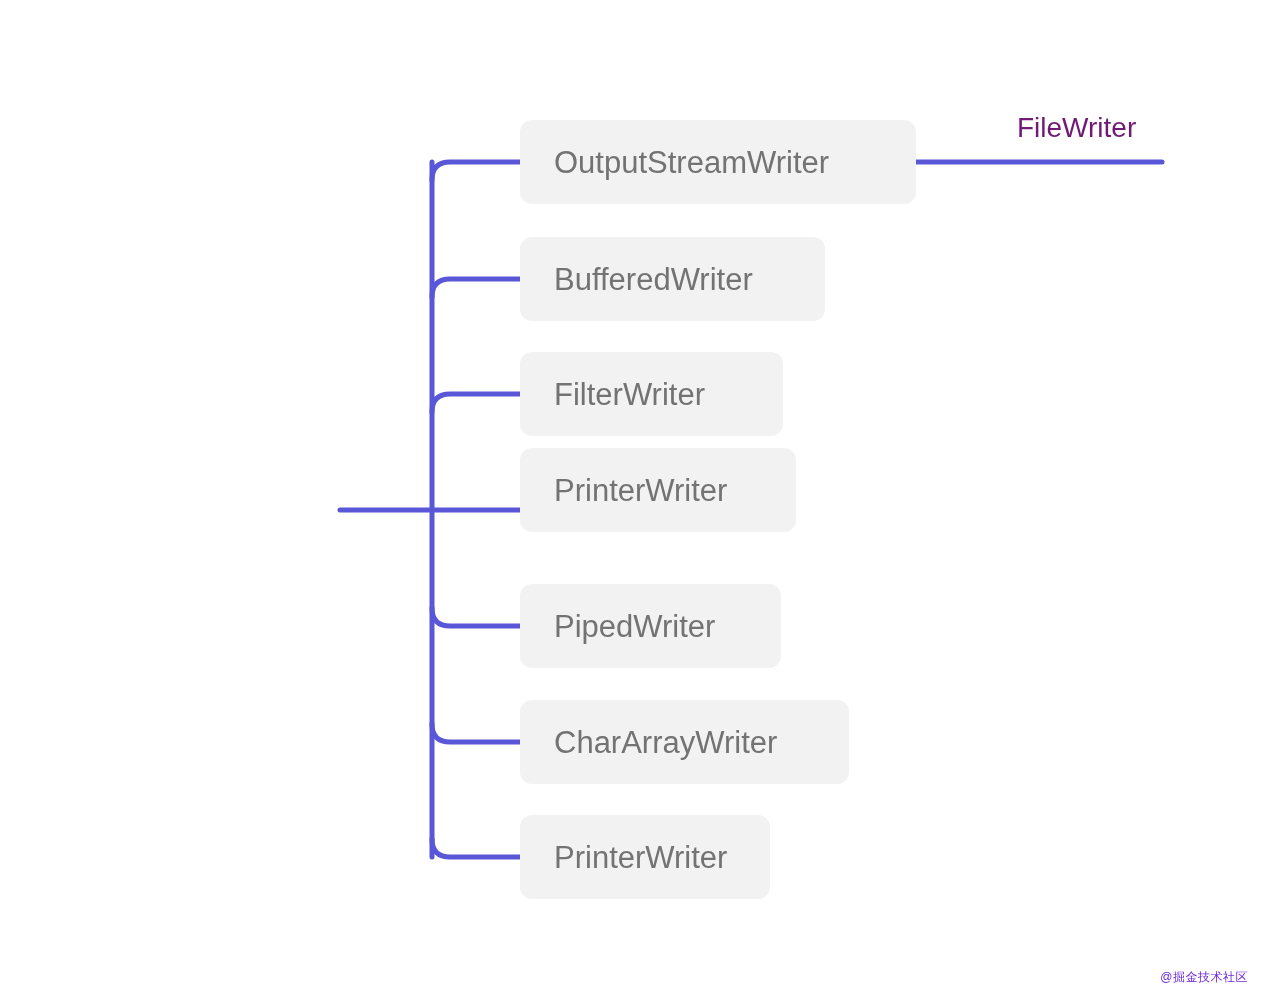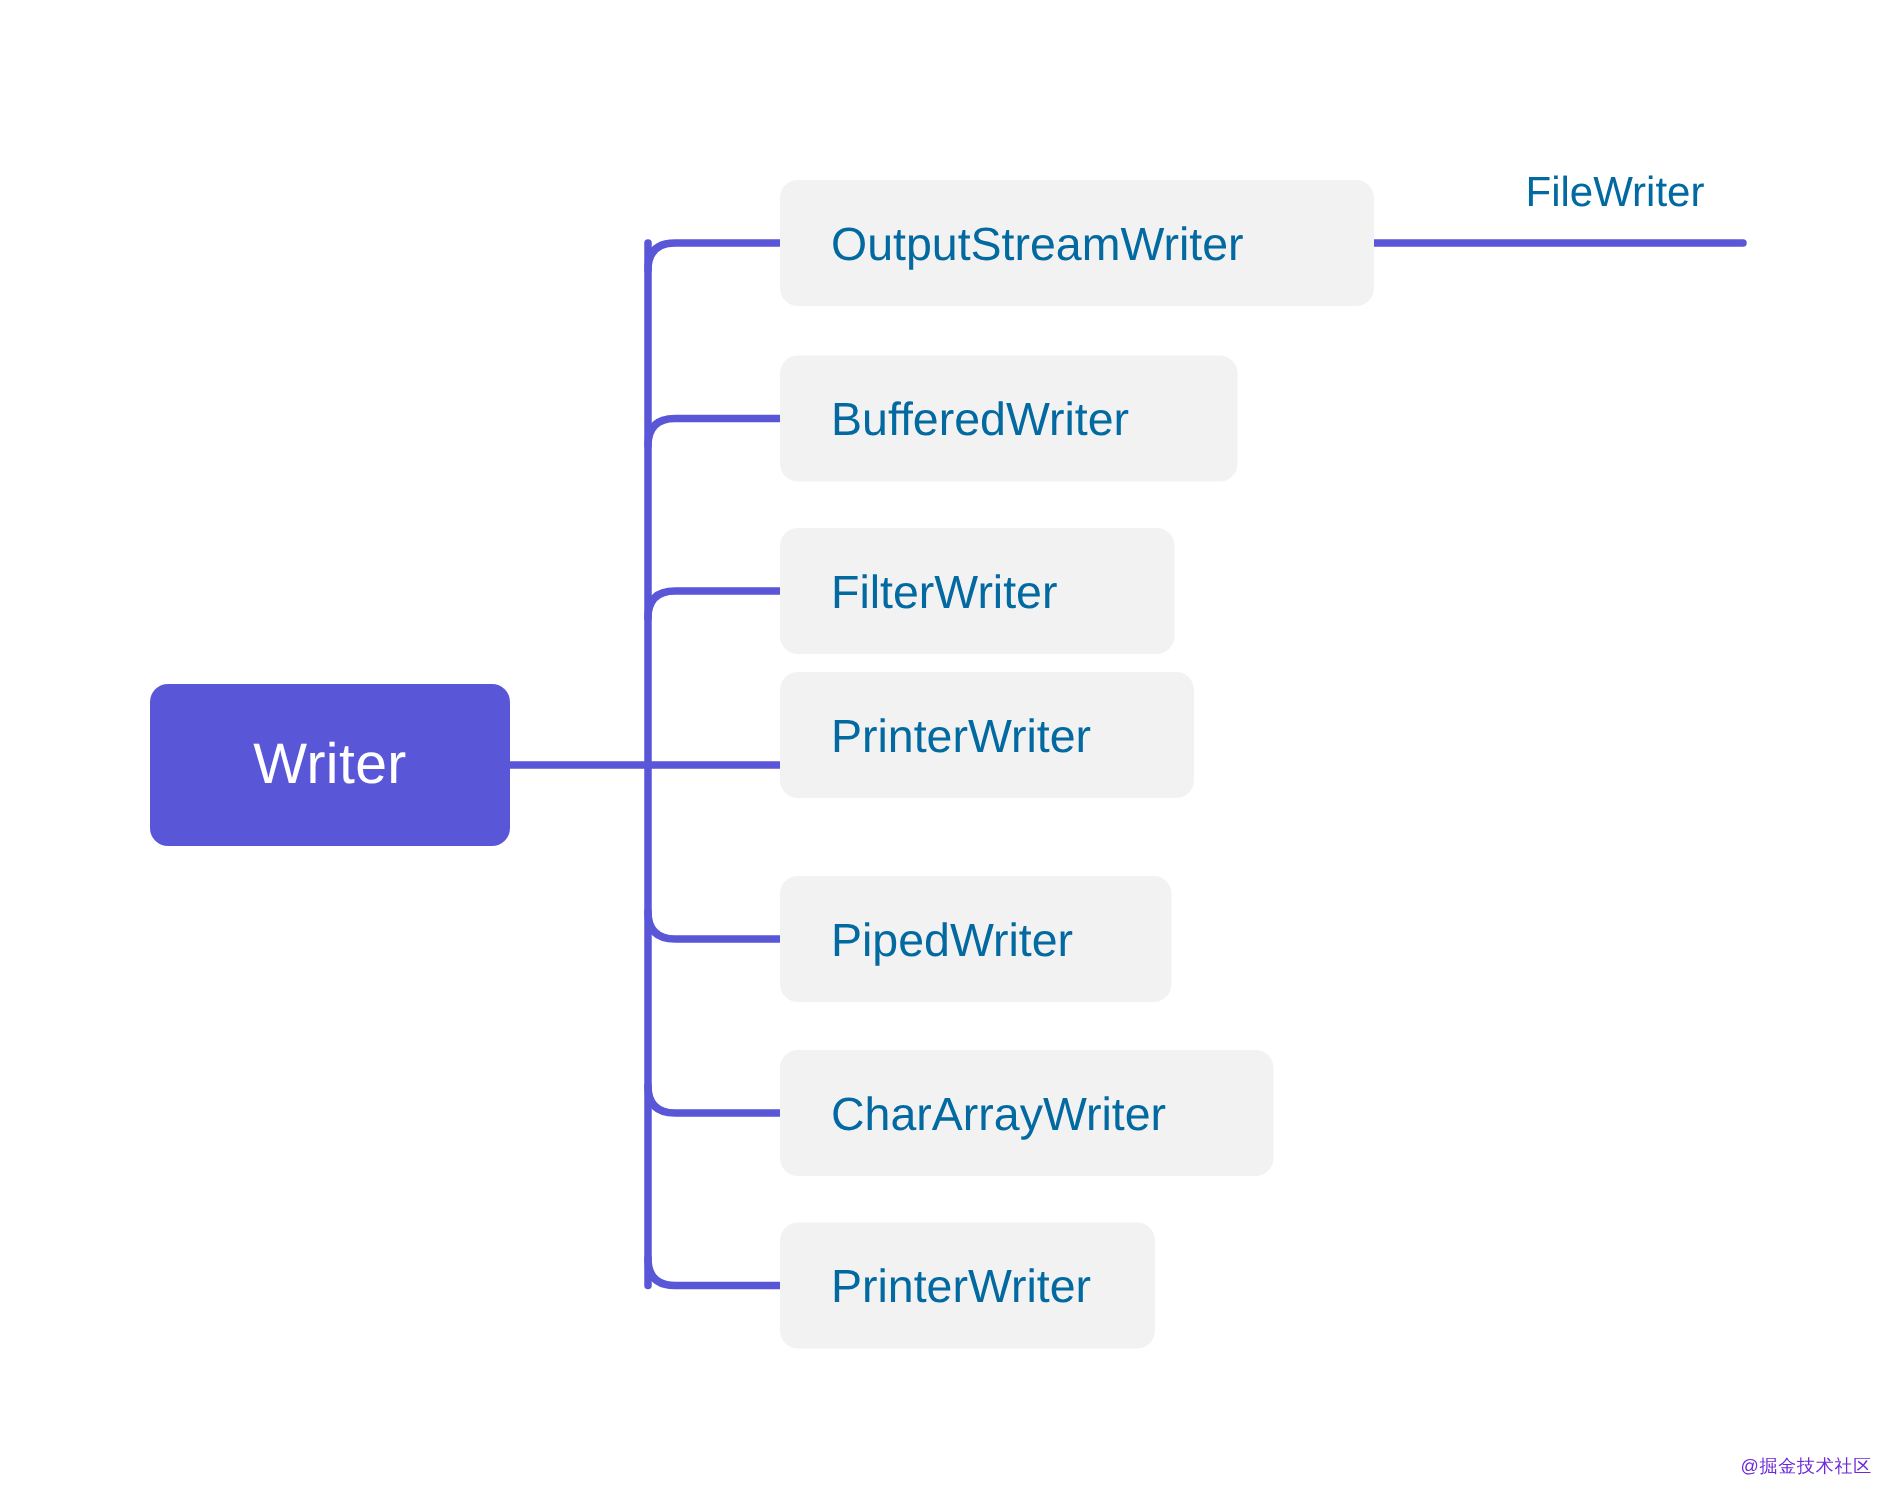--- a/index.html
+++ b/index.html
@@ -54,36 +54,36 @@
   .child-node {
     position: absolute;
     height: 84px;
     background: #f2f2f2;
     border-radius: 12px;
     display: flex;
     align-items: center;
     padding: 0 34px;
   }
   .child-label {
-    color: #0369a1;
+    color: #737373;
     font-size: 31px;
     font-weight: 400;
     line-height: 1;
     white-space: nowrap;
   }
 
   
   .leaf-node {
     position: absolute;
     display: flex;
     flex-direction: column;
     align-items: flex-end;
   }
   .leaf-label {
-    color: #0369a1;
+    color: #701a75;
     font-size: 28px;
     font-weight: 400;
     line-height: 1;
     white-space: nowrap;
     padding-right: 6px;
   }
 
   
   .watermark {
     position: absolute;
@@ -106,23 +106,20 @@
       <path d="M 432 180 Q 432 162 450 162 H 520" fill="none" stroke="#5956d8" stroke-width="5" stroke-linecap="round"></path>
       <path d="M 432 297 Q 432 279 450 279 H 520" fill="none" stroke="#5956d8" stroke-width="5" stroke-linecap="round"></path>
       <path d="M 432 412 Q 432 394 450 394 H 520" fill="none" stroke="#5956d8" stroke-width="5" stroke-linecap="round"></path>
       <path d="M 432 510 H 520" fill="none" stroke="#5956d8" stroke-width="5" stroke-linecap="round"></path>
       <path d="M 432 608 Q 432 626 450 626 H 520" fill="none" stroke="#5956d8" stroke-width="5" stroke-linecap="round"></path>
       <path d="M 432 724 Q 432 742 450 742 H 520" fill="none" stroke="#5956d8" stroke-width="5" stroke-linecap="round"></path>
       <path d="M 432 839 Q 432 857 450 857 H 520" fill="none" stroke="#5956d8" stroke-width="5" stroke-linecap="round"></path>
       <path d="M 915 162 H 1162" fill="none" stroke="#5956d8" stroke-width="5" stroke-linecap="round"></path>
     </svg>
 
-  <div class="root-node">
-    <span class="root-label">Writer</span>
-  </div>
 
   <div id="children-host">
       <div class="child-node" style="left: 520px; top: 120px; width: 396px;">
         <span class="child-label">OutputStreamWriter</span>
       </div>
       <div class="child-node" style="left: 520px; top: 237px; width: 305px;">
         <span class="child-label">BufferedWriter</span>
       </div>
       <div class="child-node" style="left: 520px; top: 352px; width: 263px;">
         <span class="child-label">FilterWriter</span>

